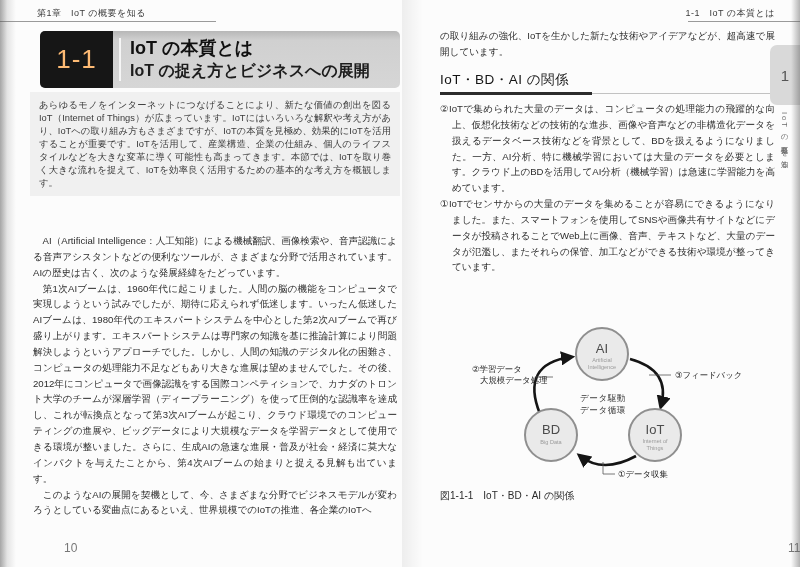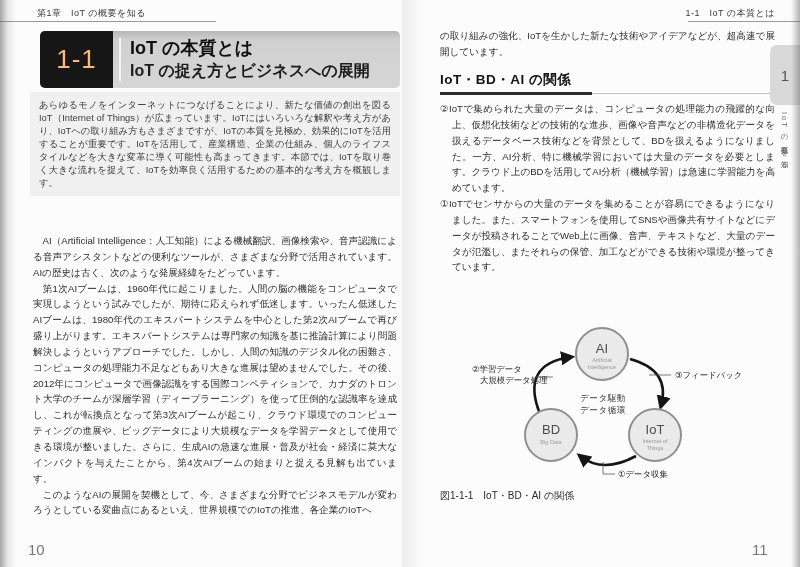--- a/index.html
+++ b/index.html
@@ -38,30 +38,30 @@
   .titlebox .t1{font-size:18px;font-weight:bold;color:#101010;line-height:20px;}
   .titlebox .t2{font-size:16px;font-weight:bold;color:#1c1c1c;margin-top:3px;}
 
   
   .introbox{position:absolute;left:30px;top:92px;width:370px;height:104px;
     background:#f0f0f0;box-sizing:border-box;padding:7px 9px;}
   .introbox p{margin:0;font-size:9.3px;line-height:12.95px;text-align:justify;color:#3a3a3a;}
 
   
   .h2{position:absolute;width:364px;}
-  .h2 .txt{font-size:13.5px;font-weight:bold;color:#141414;letter-spacing:.5px;padding-bottom:6px;}
+  .h2 .txt{font-size:13.5px;font-weight:normal;color:#141414;letter-spacing:.5px;padding-bottom:6px;}
   .h2 .thin{position:absolute;left:0;bottom:1px;height:1px;width:100%;background:#c2c2c2;}
   .h2 .bar{position:absolute;left:0;bottom:0;height:3px;background:#2b2b2b;}
 
   
   .body-col{position:absolute;font-size:9.6px;line-height:15.85px;text-align:justify;color:#2d2d2d;}
   .body-col p{margin:0;}
   .li{padding-left:12px;text-indent:-12px;margin:0;}
 
-  .pagenum{position:absolute;font-size:15px;color:#777;}
+  .pagenum{position:absolute;font-size:12px;color:#777;margin-left:36px;}
 
   
   .tab{position:absolute;right:0;top:45px;width:30px;height:60px;background:#d9d9d9;
     border-radius:7px 0 0 7px;display:flex;align-items:center;justify-content:center;
     font-size:15px;color:#555;}
   .tab-label{position:absolute;left:779px;top:112px;height:96px;
     writing-mode:vertical-rl;text-orientation:mixed;
     font-size:7.5px;letter-spacing:2px;color:#6a6a6a;}
 
   

